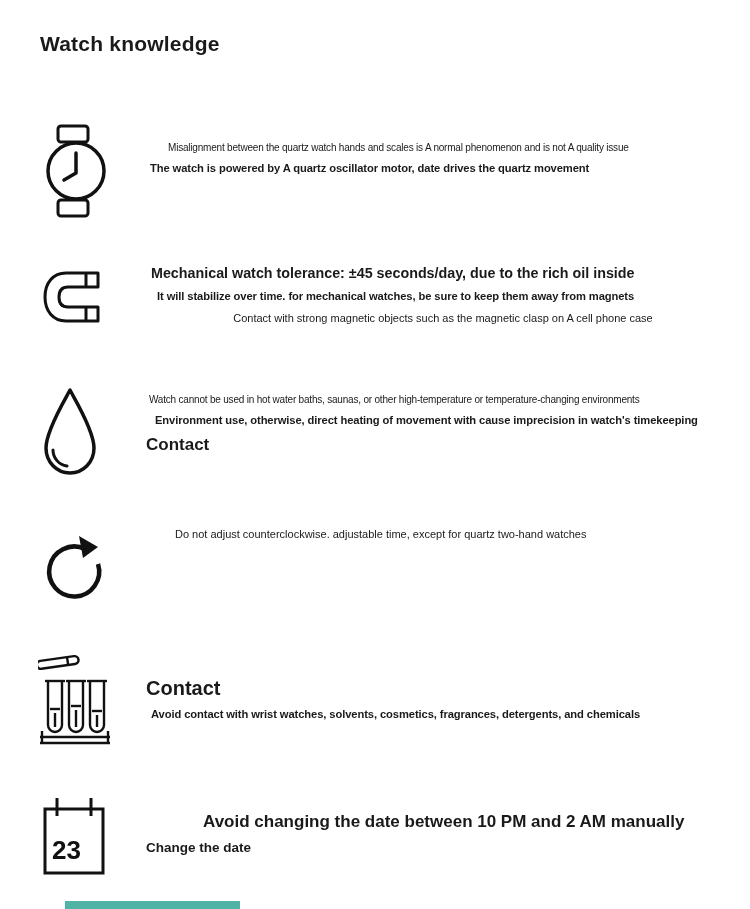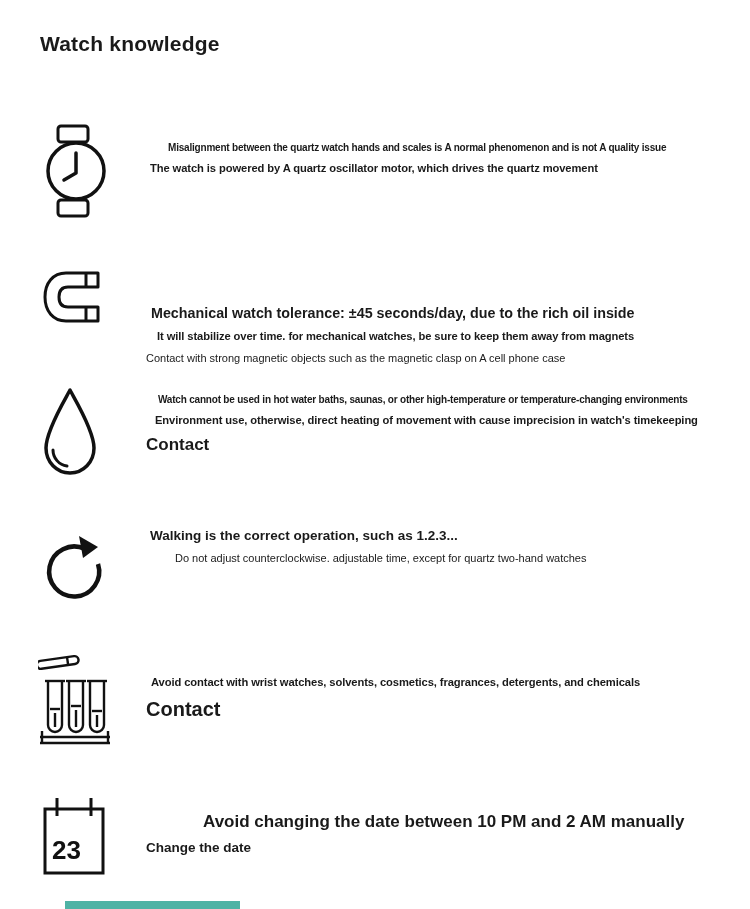--- a/index.html
+++ b/index.html
@@ -17,25 +17,25 @@
     position: absolute; left: 40px; top: 32px;
     font-size: 21px; font-weight: bold; letter-spacing: 0.2px;
   }
 
   .item { position: absolute; left: 0; width: 750px; }
   .icon-box { position: absolute; top: 8px; }
   .text-col { position: absolute; left: 140px; right: 10px; top: 0; }
 
   .line { margin-bottom: 8px; line-height: 1.2; white-space: nowrap; }
 
-  .t-xs { font-size: 10px;   font-weight: bold;   letter-spacing: -0.2px; }
+  .t-xs { font-size: 10px;   font-weight: normal;   letter-spacing: -0.2px; }
   .t-sm { font-size: 11.2px; font-weight: bold;   letter-spacing: -0.1px; }
   .t-rg { font-size: 11px;   font-weight: normal; }
   .t-md { font-size: 13.5px; font-weight: bold; }
-  .t-lg { font-size: 14.3px; font-weight: bold; margin-top: 40px; }
+  .t-lg { font-size: 14.3px; font-weight: bold; }
   .t-xl { font-size: 17px; font-weight: bold; }
   .h-md { font-size: 17px;   font-weight: bold; }
   .h-lg { font-size: 20px;   font-weight: bold; }
 
   svg { display: block; }
   svg text { font-family: "Liberation Sans", sans-serif; font-weight: bold; }
 
   .accent-bar {
     position: absolute; left: 65px; top: 901px;
     width: 175px; height: 8px;
@@ -52,62 +52,61 @@
     <div class="icon-box" style="left:45px;">
       <svg width="62" height="96" viewBox="0 0 62 96">
         <rect x="13" y="3" width="30" height="16" rx="3" fill="none" stroke="#111" stroke-width="3"></rect>
         <circle cx="31" cy="48" r="28" fill="none" stroke="#111" stroke-width="3.5"></circle>
         <polyline points="31,30 31,50 19,57" fill="none" stroke="#111" stroke-width="3.5" stroke-linecap="round" stroke-linejoin="round"></polyline>
         <rect x="13" y="77" width="30" height="16" rx="3" fill="none" stroke="#111" stroke-width="3"></rect>
       </svg>
     </div>
     <div class="text-col" style="padding-top:27px;">
       <div class="line t-xs" style="margin-left:28px;">Misalignment between the quartz watch hands and scales is A normal phenomenon and is not A quality issue</div>
-      <div class="line t-sm" style="margin-left:10px;">The watch is powered by A quartz oscillator motor, which drives the quartz movement</div>
+      <div class="line t-sm" style="margin-left:10px;">The watch is powered by A quartz oscillator motor, date drives the quartz movement</div>
     </div>
   </section>
 
   <section class="item" style="top:262px;">
     <div class="icon-box" style="left:42px;">
       <svg width="58" height="54" viewBox="0 0 58 54">
         <path d="M56 3 H24 C11 3 3 13 3 27 C3 41 11 51 24 51 H56 V37 H26 C19 37 17 32 17 27 C17 22 19 17 26 17 H56 Z" fill="none" stroke="#111" stroke-width="3" stroke-linejoin="round"></path>
         <line x1="44" y1="3" x2="44" y2="17" stroke="#111" stroke-width="3"></line>
         <line x1="44" y1="37" x2="44" y2="51" stroke="#111" stroke-width="3"></line>
       </svg>
     </div>
     <div class="text-col" style="padding-top:3px;">
       <div class="line t-lg" style="margin-left:11px;">Mechanical watch tolerance: ±45 seconds/day, due to the rich oil inside</div>
       <div class="line t-sm" style="margin-left:17px;">It will stabilize over time. for mechanical watches, be sure to keep them away from magnets</div>
-      <div class="line t-rg" style="margin-left:6px;">Contact with strong magnetic objects such as the magnetic clasp on A cell phone case</div>
+      <div class="line t-rg" style="margin-left:6px;text-align:center;">Contact with strong magnetic objects such as the magnetic clasp on A cell phone case</div>
     </div>
   </section>
 
   <section class="item" style="top:378px;">
     <div class="icon-box" style="left:40px;">
       <svg width="60" height="92" viewBox="0 0 60 92">
         <path d="M30 4 C26 12 6 44 6 62 C6 76 16.7 87 30 87 C43.3 87 54 76 54 62 C54 44 34 12 30 4 Z" fill="none" stroke="#111" stroke-width="3.5" stroke-linejoin="round"></path>
         <path d="M13 64 C13 72 19 79 27 80" fill="none" stroke="#111" stroke-width="3" stroke-linecap="round"></path>
       </svg>
     </div>
     <div class="text-col" style="padding-top:16px;">
-      <div class="line t-xs" style="margin-left:18px;">Watch cannot be used in hot water baths, saunas, or other high-temperature or temperature-changing environments</div>
+      <div class="line t-xs" style="margin-left:9px;">Watch cannot be used in hot water baths, saunas, or other high-temperature or temperature-changing environments</div>
       <div class="line t-sm" style="margin-left:15px;">Environment use, otherwise, direct heating of movement with cause imprecision in watch's timekeeping</div>
       <div class="line h-md" style="margin-left:6px;">Contact</div>
     </div>
   </section>
 
   <section class="item" style="top:523px;">
     <div class="icon-box" style="left:42px;">
       <svg width="64" height="72" viewBox="0 0 64 72">
         <path d="M43 18 A25 25 0 1 0 56 33" fill="none" stroke="#111" stroke-width="4.5"></path>
         <polygon points="37,5 56,16 41,27" fill="#111"></polygon>
       </svg>
     </div>
     <div class="text-col" style="padding-top:5px;">
-      <div class="line t-md" style="margin-left:10px;">Walking is the correct operation, such as 1.2.3...</div>
       <div class="line t-rg" style="margin-left:6px;padding-left:29px;">Do not adjust counterclockwise. adjustable time, except for quartz two-hand watches</div>
     </div>
   </section>
 
   <section class="item" style="top:643px;">
     <div class="icon-box" style="left:38px;">
       <svg width="74" height="96" viewBox="0 0 74 96">
         <g fill="none" stroke="#111" stroke-width="2.4">
           <g transform="rotate(-8 16 14)">
             <rect x="-1" y="8" width="42" height="8" rx="4"></rect>
@@ -126,22 +125,22 @@
           <line x1="38" y1="59" x2="38" y2="76"></line>
           <line x1="59" y1="64" x2="59" y2="76"></line>
           <line x1="2" y1="86" x2="72" y2="86"></line>
           <line x1="2" y1="92" x2="72" y2="92"></line>
           <line x1="4" y1="80" x2="4" y2="92"></line>
           <line x1="70" y1="80" x2="70" y2="92"></line>
         </g>
       </svg>
     </div>
     <div class="text-col" style="padding-top:33px;">
+      <div class="line h-lg" style="margin-left:6px;">Contact</div>
       <div class="line t-sm" style="margin-left:11px;">Avoid contact with wrist watches, solvents, cosmetics, fragrances, detergents, and chemicals</div>
-      <div class="line h-lg" style="margin-left:6px;">Contact</div>
     </div>
   </section>
 
   <section class="item" style="top:788px;">
     <div class="icon-box" style="left:42px;">
       <svg width="64" height="82" viewBox="0 0 64 82">
         <rect x="3" y="13" width="58" height="64" fill="none" stroke="#111" stroke-width="3"></rect>
         <line x1="15" y1="2" x2="15" y2="20" stroke="#111" stroke-width="3"></line>
         <line x1="49" y1="2" x2="49" y2="20" stroke="#111" stroke-width="3"></line>
         <text x="10" y="63" font-size="26" fill="#111">23</text>

